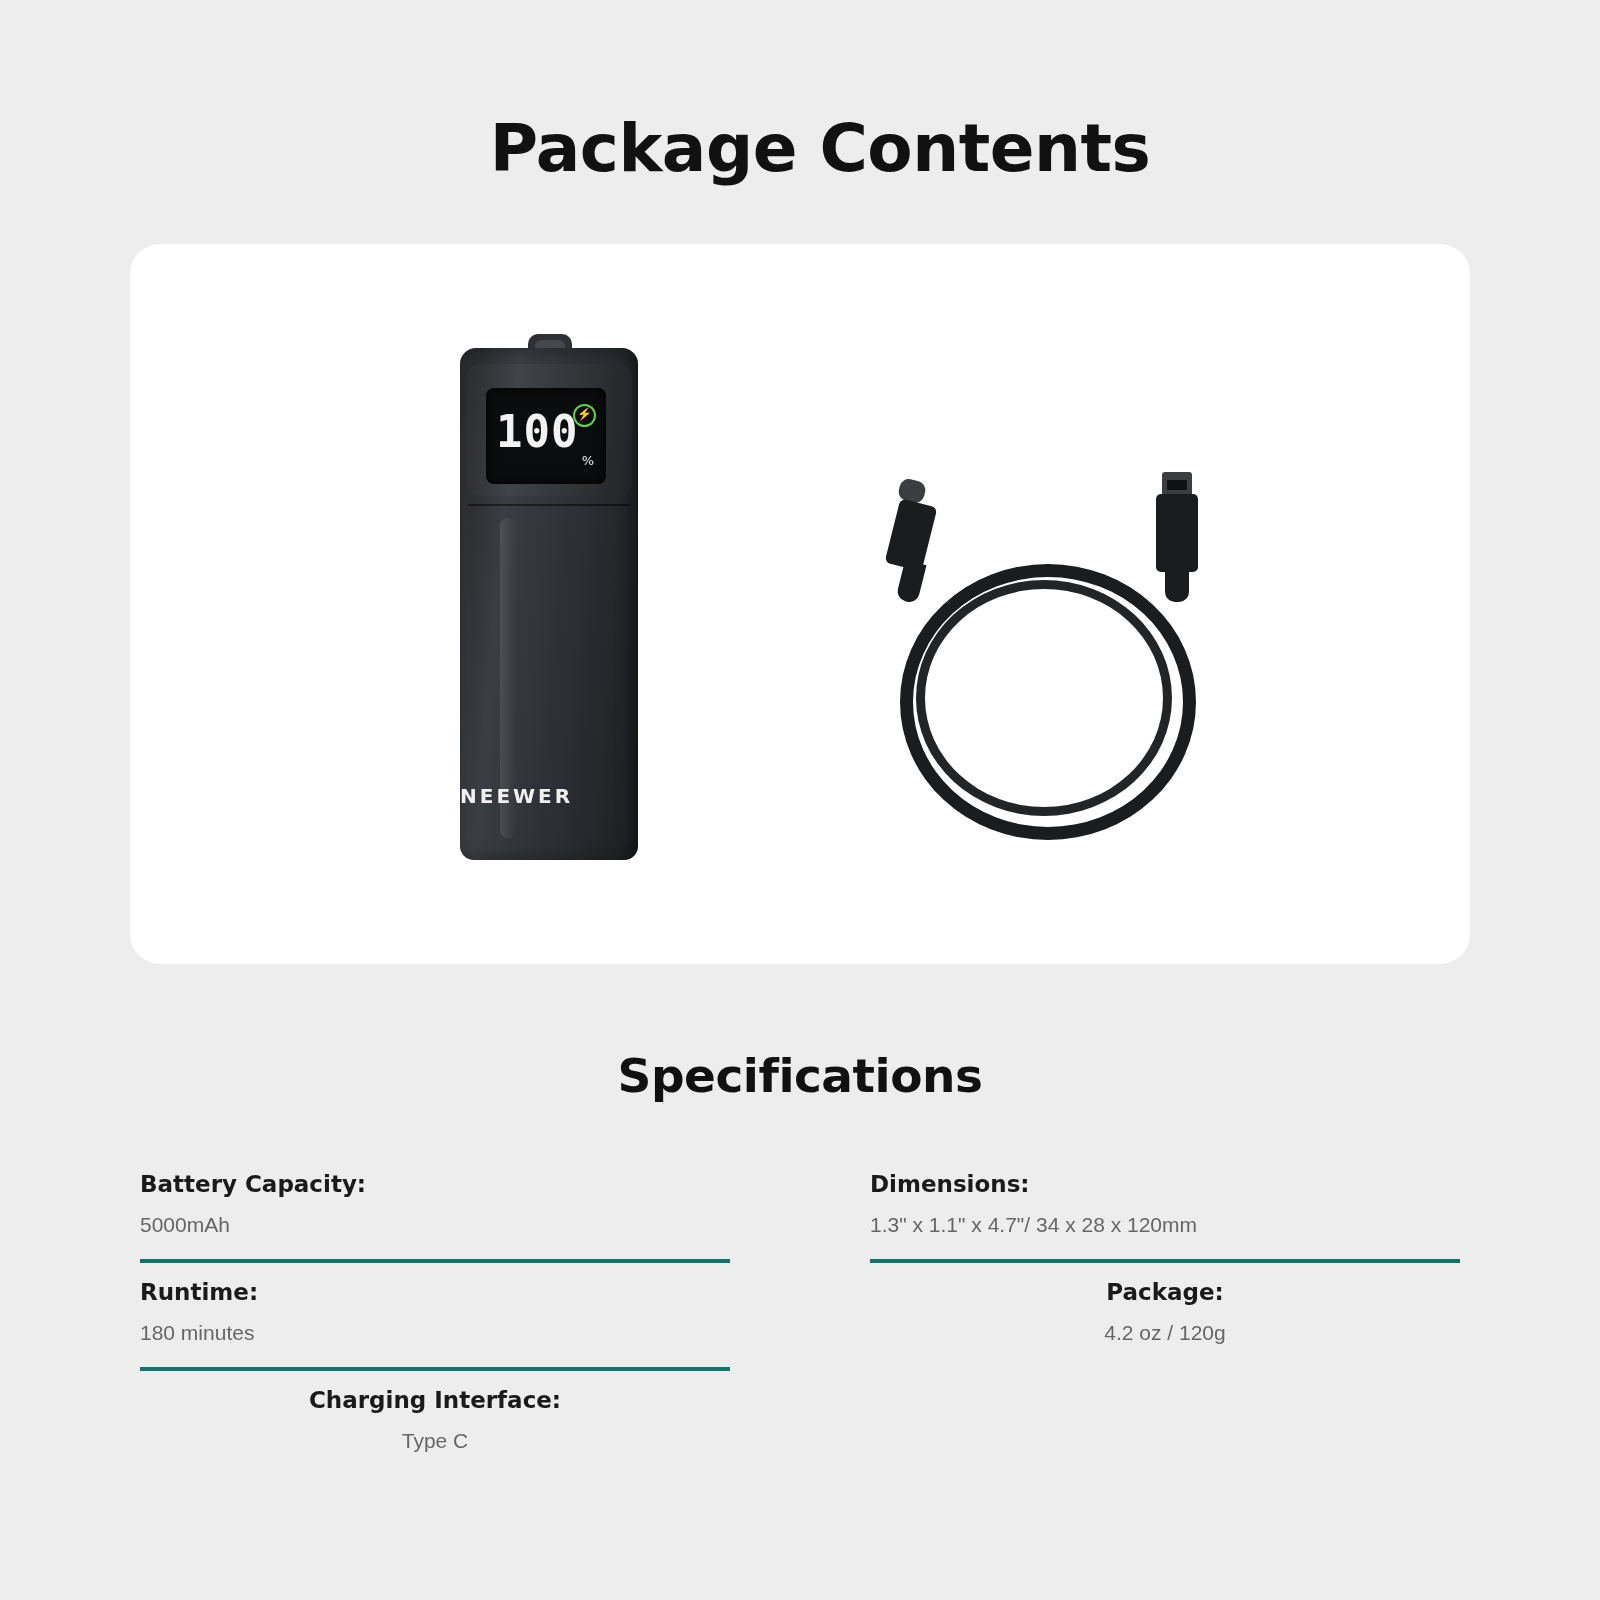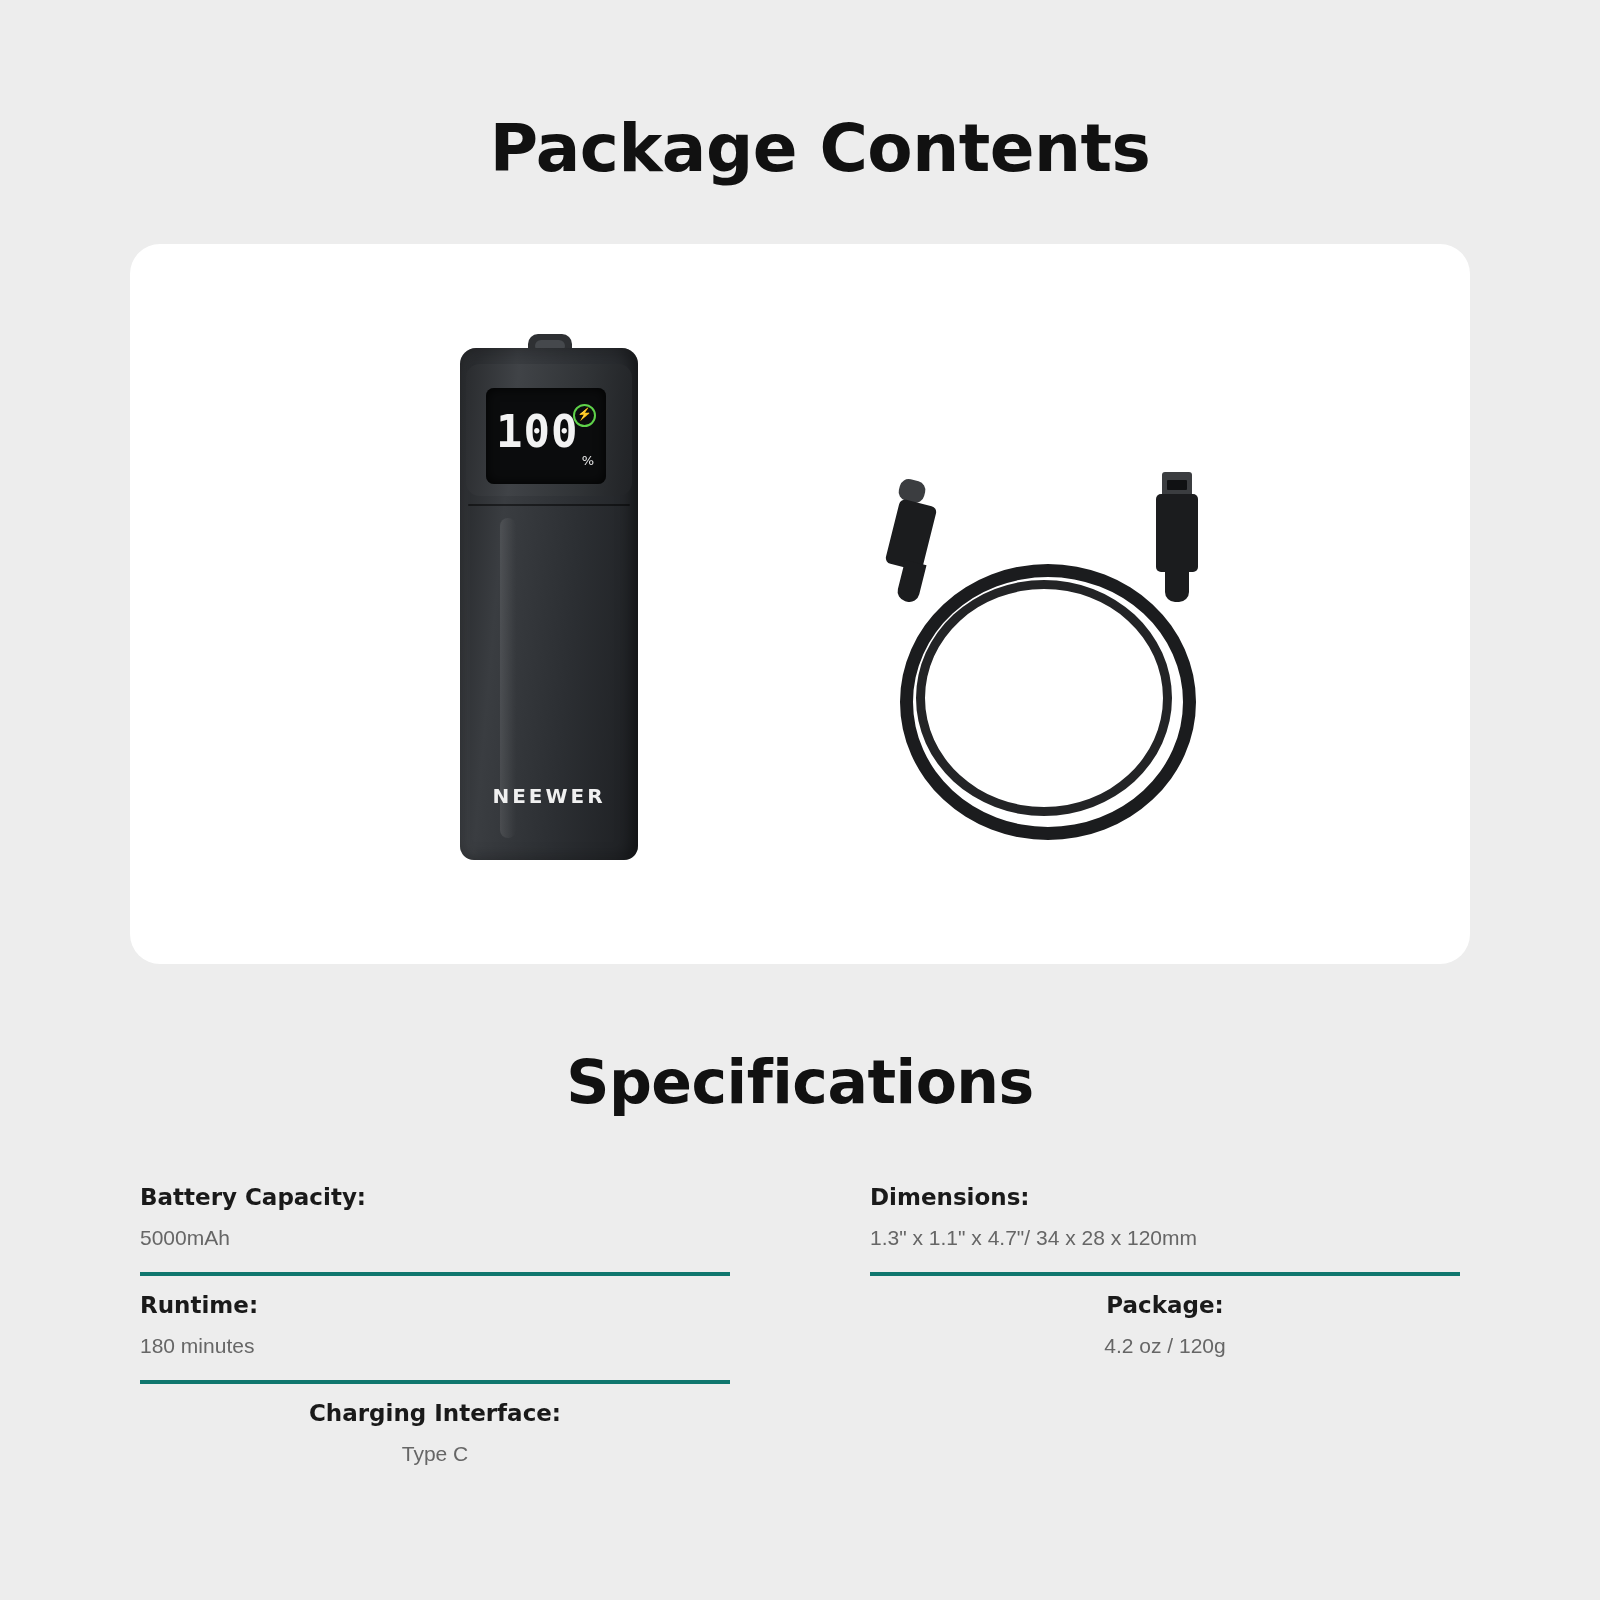--- a/index.html
+++ b/index.html
@@ -24,21 +24,21 @@
     letter-spacing: -0.5px;
     color: #111111;
   }
   #package-title {
     font-size: 66px;
     padding-top: 72px;
     line-height: 1;
     padding-left: 40px;
   }
   #specs-title {
-    font-size: 60px;
+    font-size: 47px;
     margin-top: 88px;
     line-height: 1;
     text-align: center;
   }
 
   
   .product-card {
     margin: 62px auto 0 auto;
     width: 1340px;
     height: 720px;
@@ -153,21 +153,21 @@
     width: 16px;
     height: 320px;
     background: linear-gradient(90deg, rgba(255,255,255,0.10), rgba(255,255,255,0.0));
     border-radius: 10px;
   }
   .pb-brand {
     position: absolute;
     left: 0;
     right: 0;
     bottom: 52px;
-    text-align: center;
+    text-align: left;
     color: #f0f0f0;
     font-family: "DejaVu Sans", sans-serif;
     font-size: 20px;
     font-weight: bold;
     letter-spacing: 3px;
   }
 
   
   .cable-wrap {
     position: absolute;

